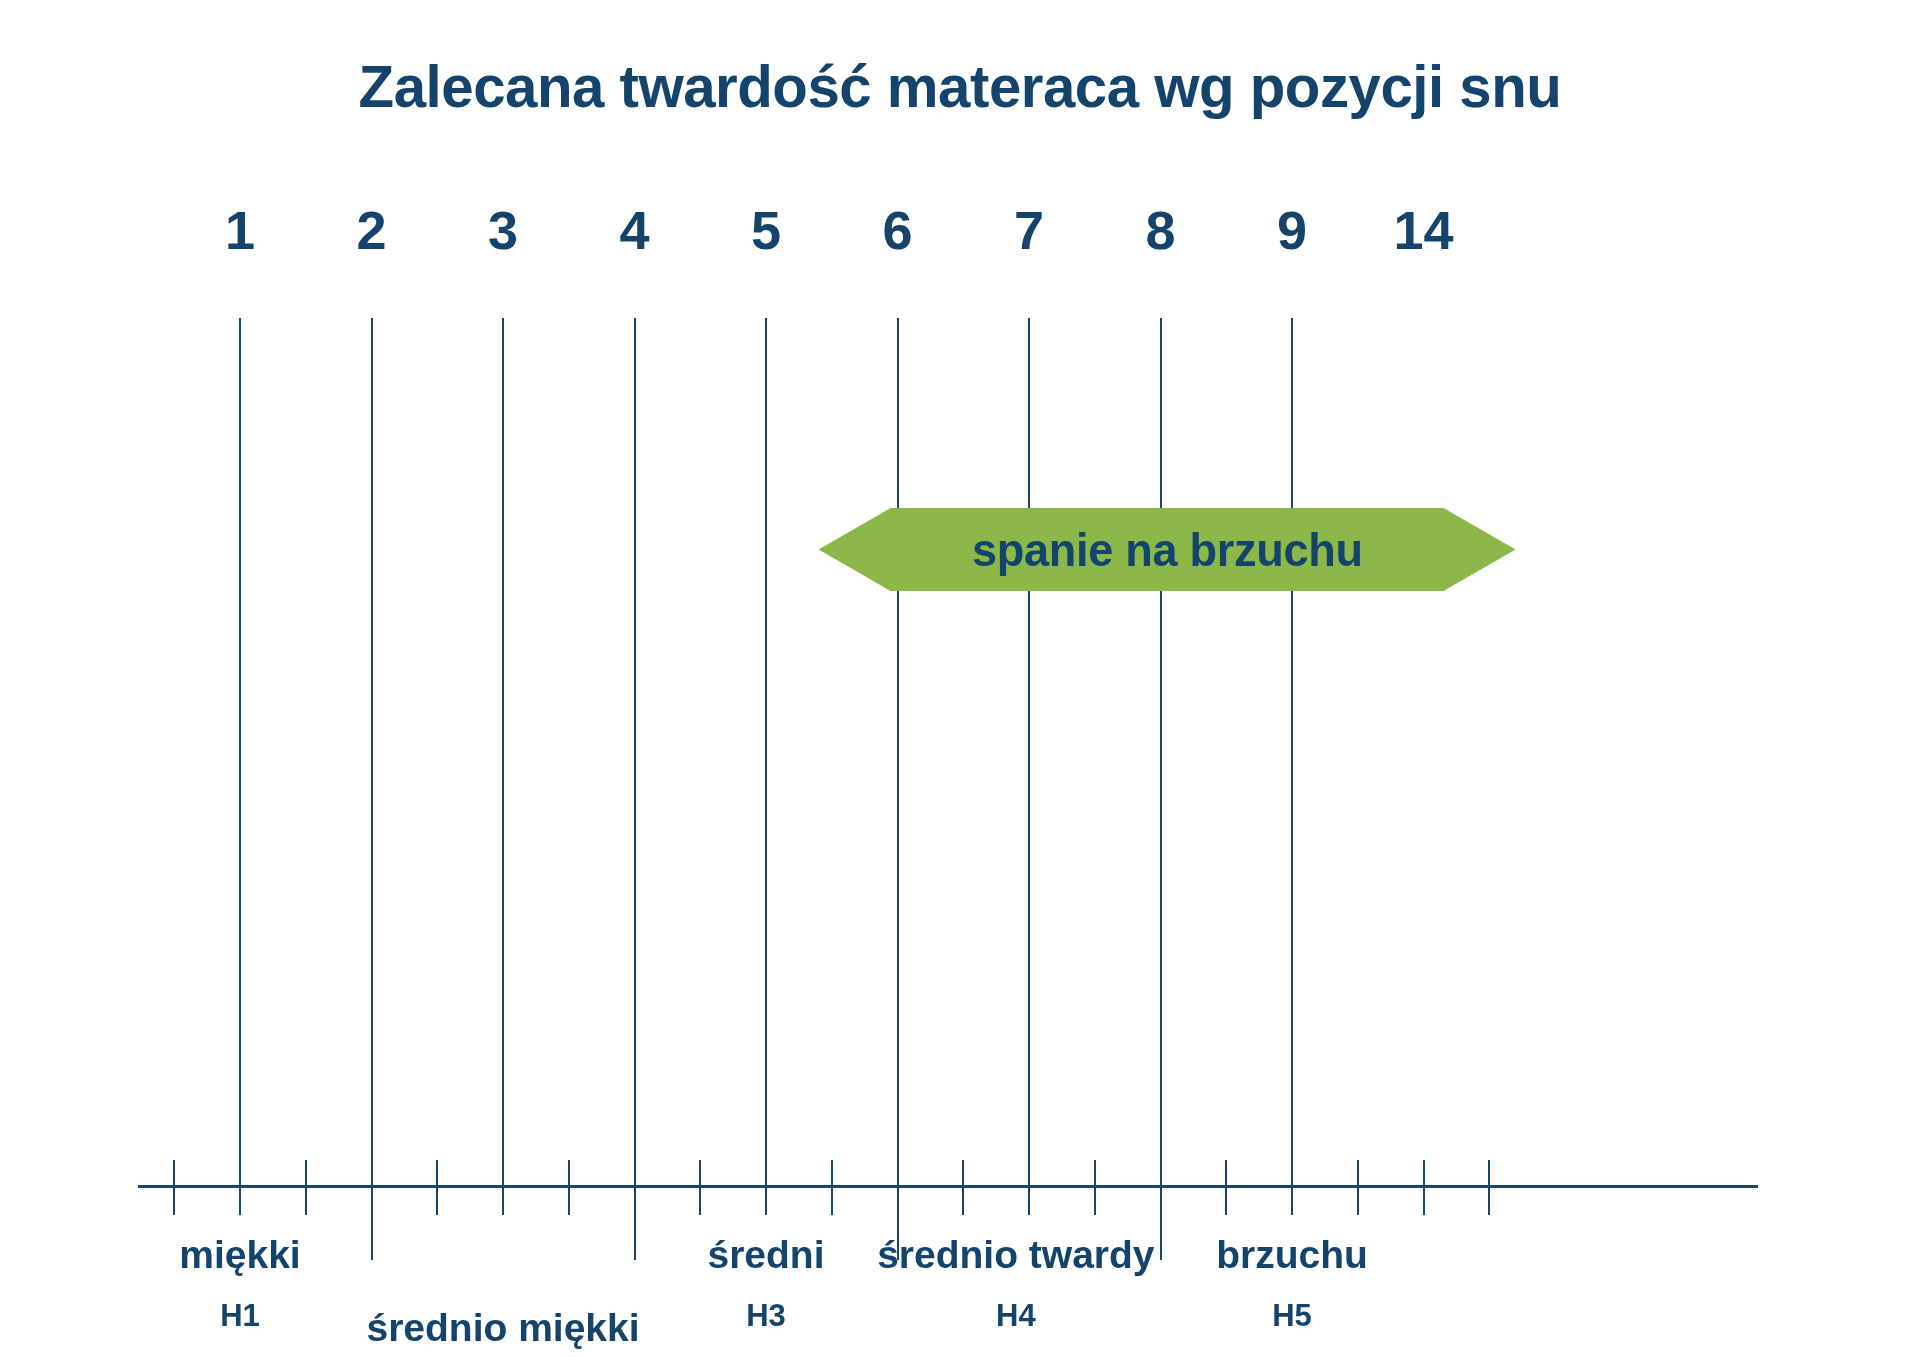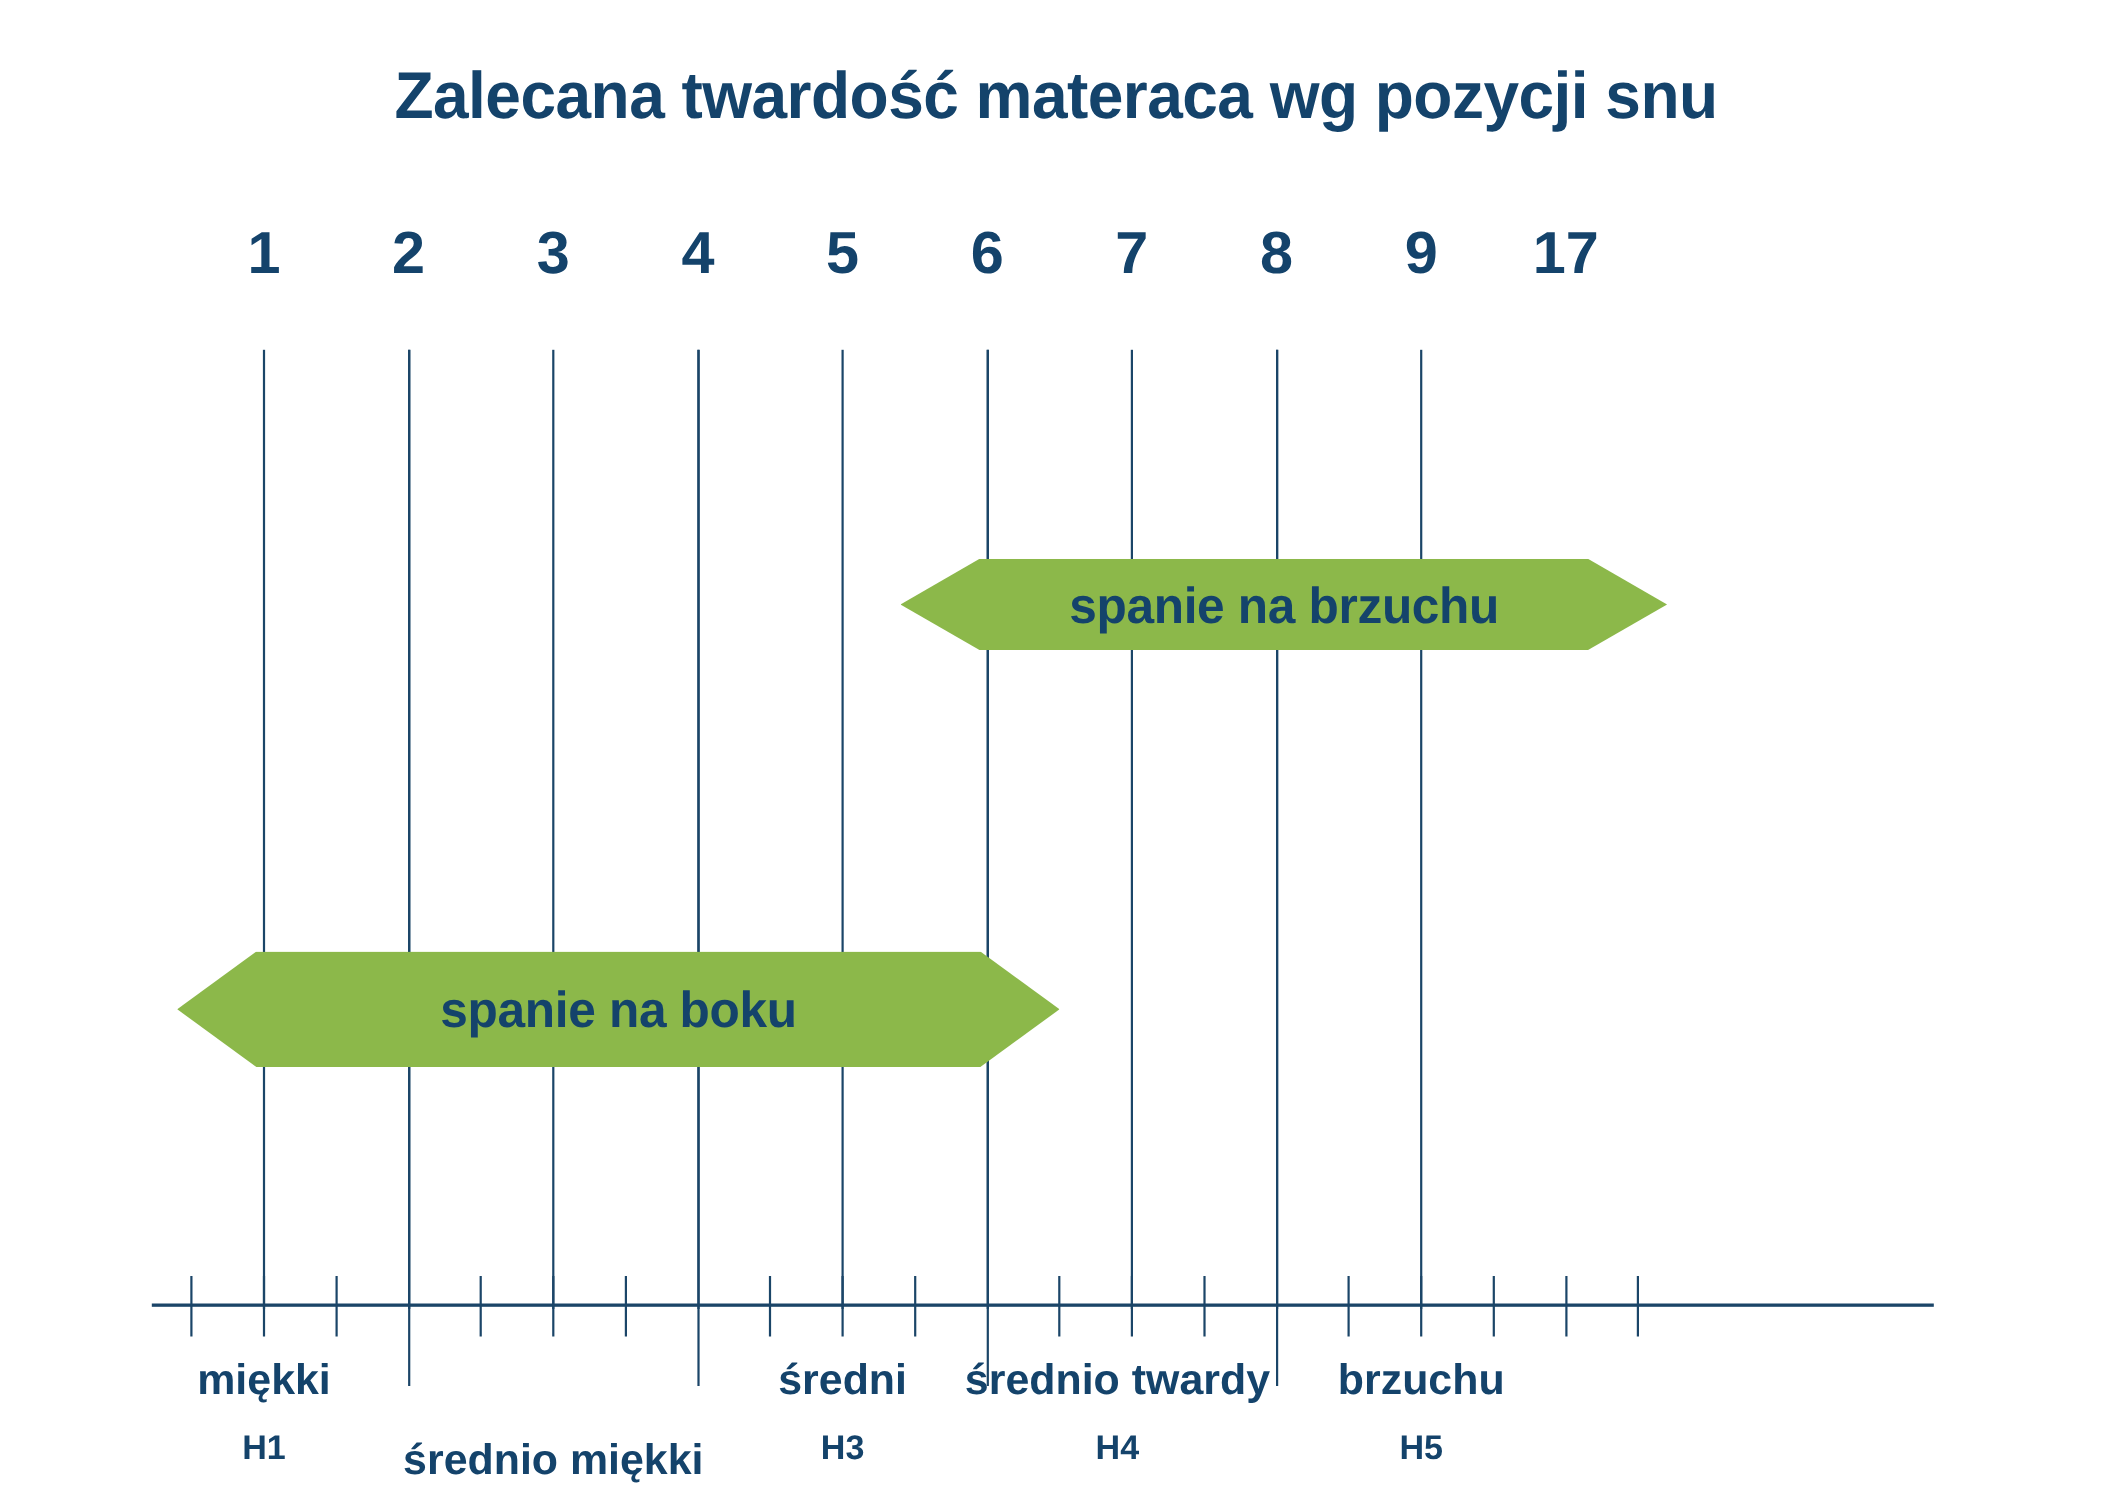--- a/index.html
+++ b/index.html
@@ -133,30 +133,27 @@
       <div class="scale-num" style="left: 766px;">5</div>
       <div class="gridline" style="left: 765px;"></div>
       <div class="scale-num" style="left: 897.5px;">6</div>
       <div class="gridline" style="left: 896.5px;"></div>
       <div class="scale-num" style="left: 1029px;">7</div>
       <div class="gridline" style="left: 1028px;"></div>
       <div class="scale-num" style="left: 1160.5px;">8</div>
       <div class="gridline" style="left: 1159.5px;"></div>
       <div class="scale-num" style="left: 1292px;">9</div>
       <div class="gridline" style="left: 1291px;"></div>
-      <div class="scale-num" style="left: 1423.5px;">17</div>
+      <div class="scale-num" style="left: 1423.5px;">14</div>
       <div class="zone-sep" style="left: 370.5px;"></div>
       <div class="zone-sep" style="left: 633.5px;"></div>
       <div class="zone-sep" style="left: 896.5px;"></div>
       <div class="zone-sep" style="left: 1159.5px;"></div>
       <div class="band" style="left: 818.6px; top: 508px; width: 696.95px; height: 83px; background: rgb(140, 184, 74); clip-path: polygon(0% 50%, 10.3307% 0%, 89.6693% 0%, 100% 50%, 89.6693% 100%, 10.3307% 100%);">
         <span class="band-label">spanie na brzuchu</span>
-      </div>
-      <div class="band" style="left: 161.1px; top: 865px; width: 802.15px; height: 105px; background: rgb(140, 184, 74); clip-path: polygon(0% 50%, 8.97588% 0%, 91.0241% 0%, 100% 50%, 91.0241% 100%, 8.97588% 100%);">
-        <span class="band-label">spanie na boku</span>
       </div>
       <div class="axis-line"></div>
       <div class="tick" style="left: 173.25px;"></div>
       <div class="tick" style="left: 239px;"></div>
       <div class="tick" style="left: 304.75px;"></div>
       <div class="tick" style="left: 436.25px;"></div>
       <div class="tick" style="left: 502px;"></div>
       <div class="tick" style="left: 567.75px;"></div>
       <div class="tick" style="left: 699.25px;"></div>
       <div class="tick" style="left: 765px;"></div>

